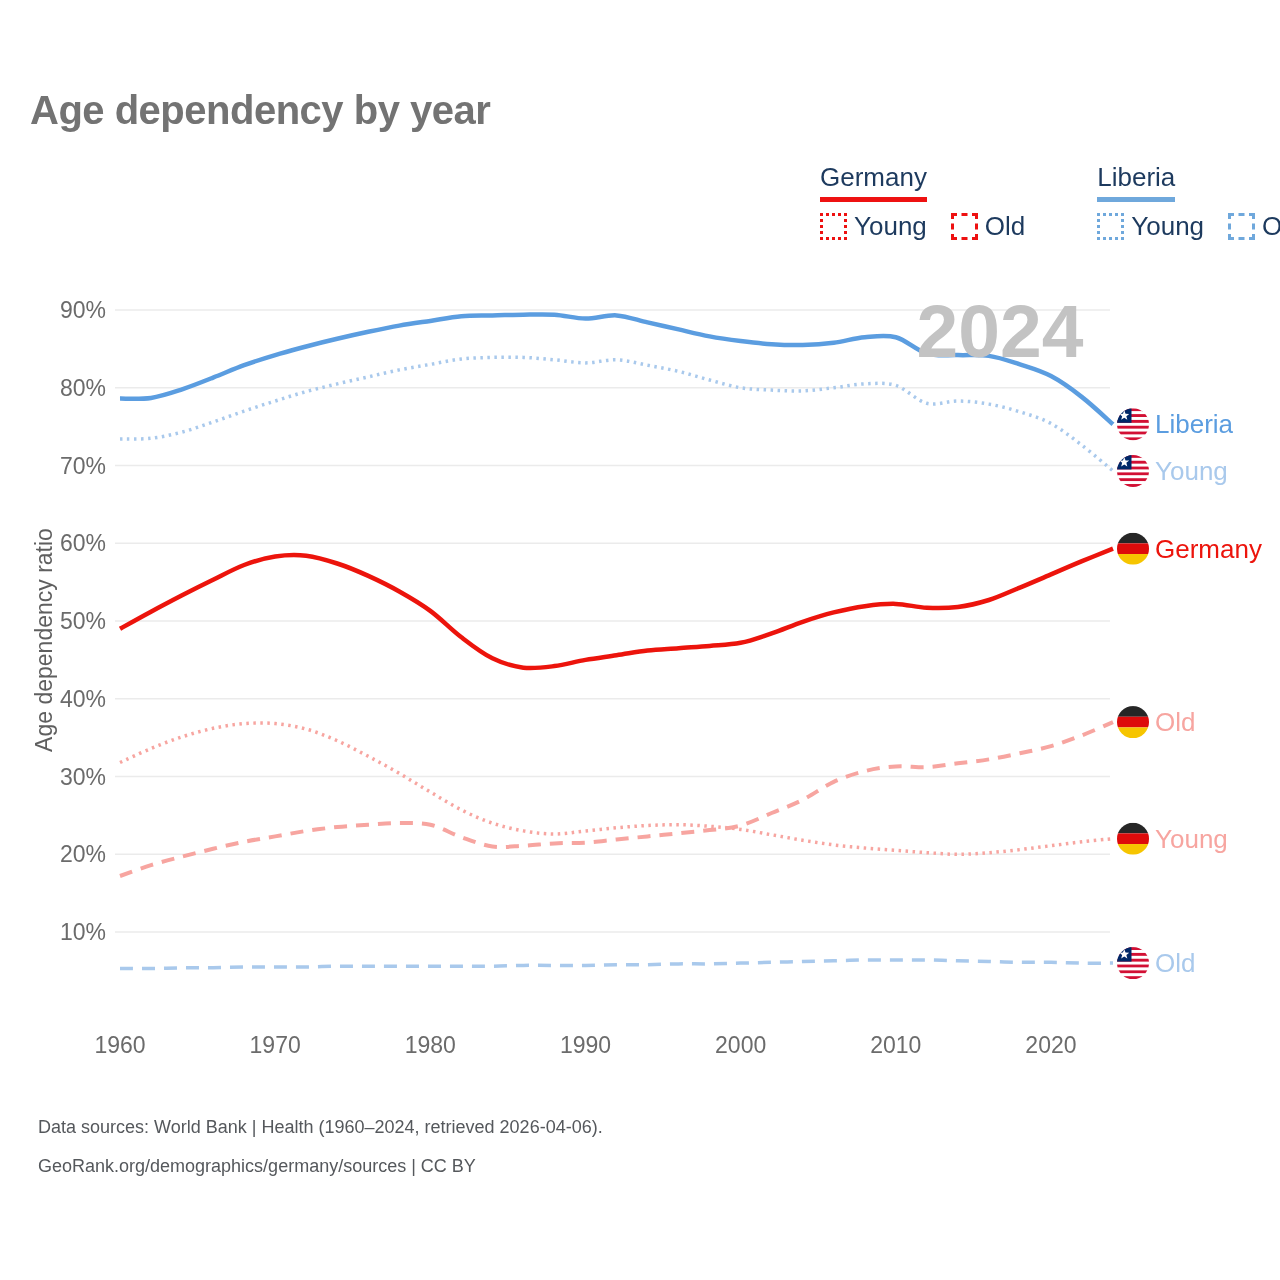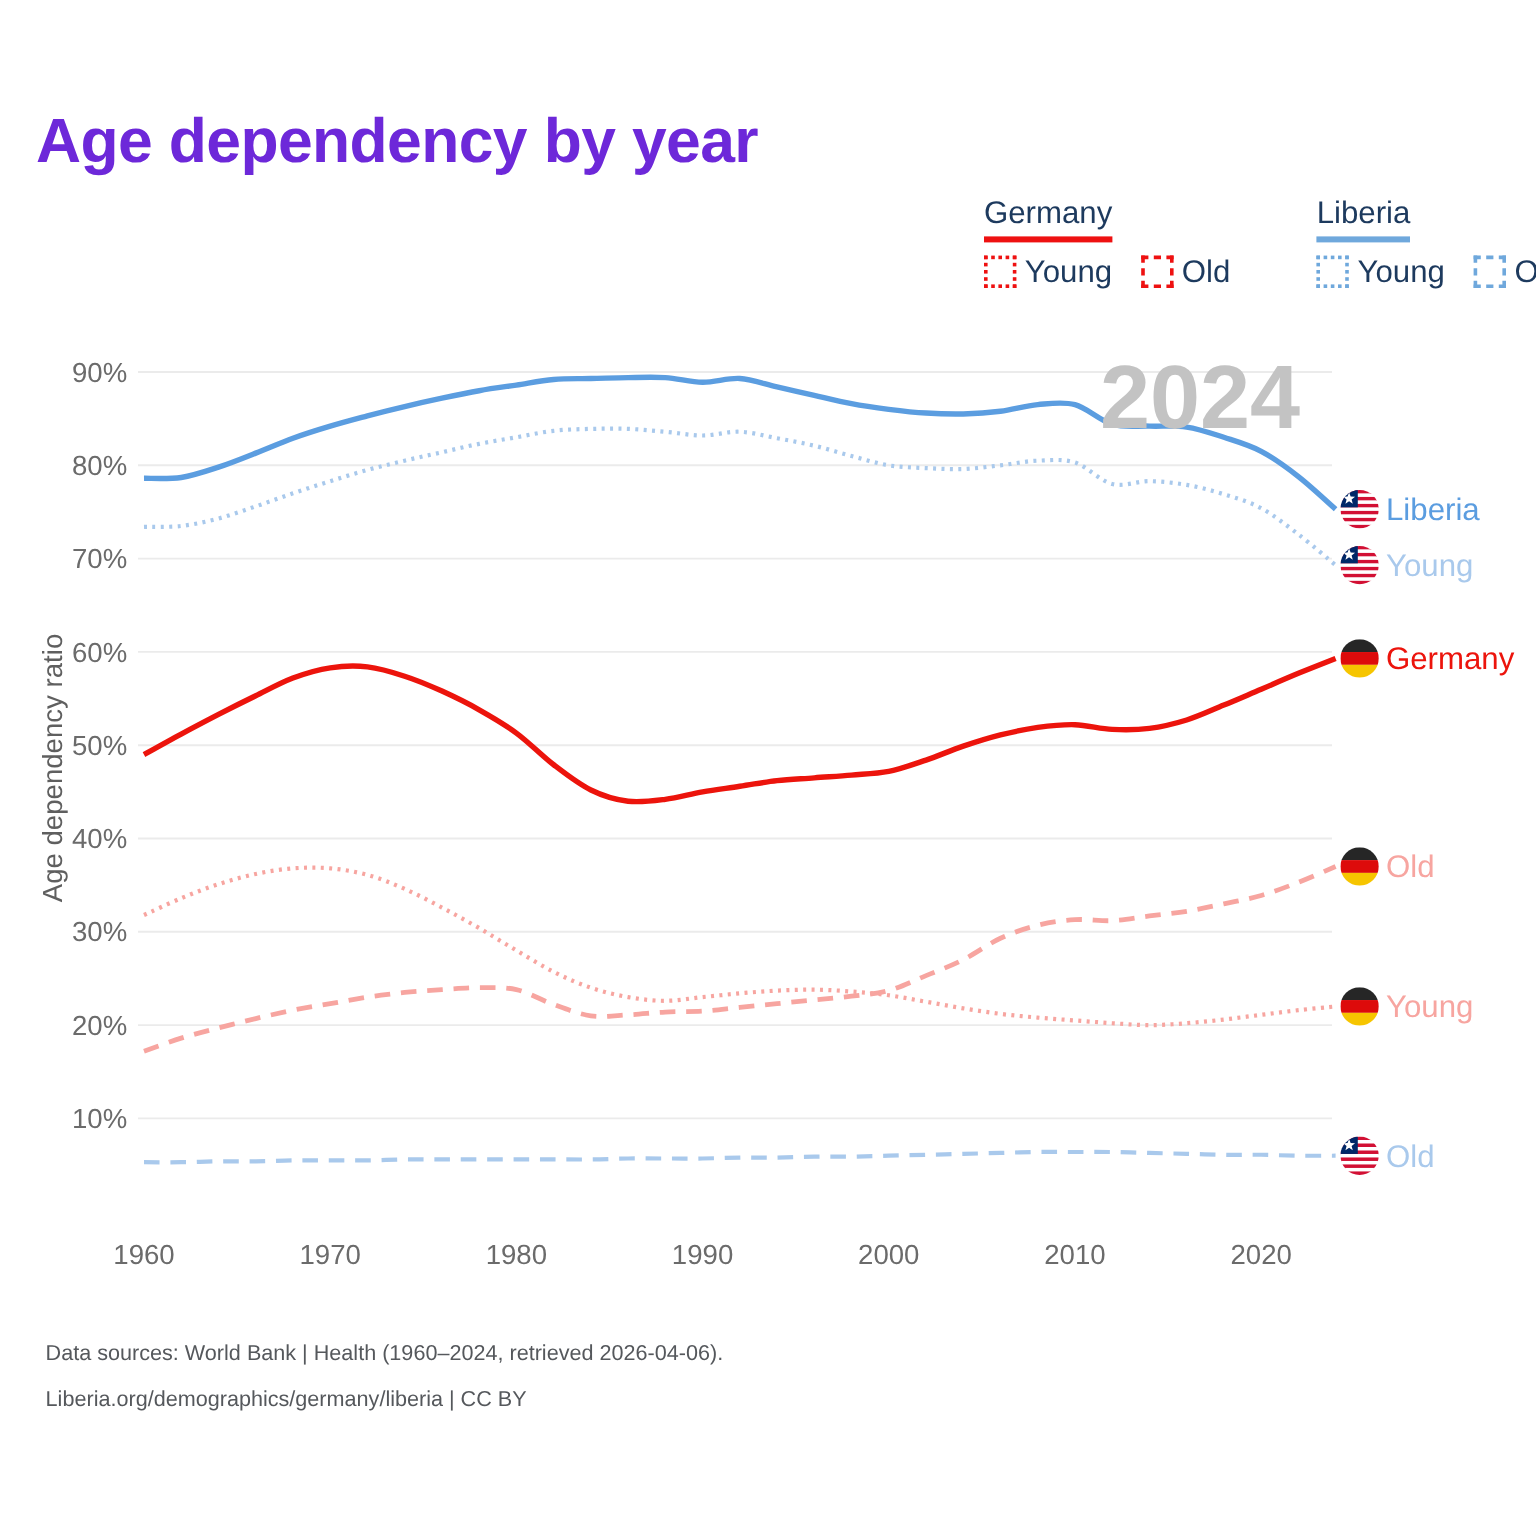--- a/index.html
+++ b/index.html
@@ -1,19 +1,19 @@
 <!DOCTYPE html>
 <html><head>
 <meta charset="utf-8">
 <style>
   html,body{margin:0;padding:0;background:#ffffff;}
   #canvas{position:relative;width:1280px;height:1280px;background:#ffffff;
           font-family:"Liberation Sans",sans-serif;overflow:hidden;}
-  #page-title{position:absolute;left:30px;top:88px;font-size:52px;font-weight:bold;
-              color:#6d28d9;letter-spacing:-0.5px;}
+  #page-title{position:absolute;left:30px;top:88px;font-size:40px;font-weight:bold;
+              color:#737373;letter-spacing:-0.5px;}
   #legend{position:absolute;left:820px;top:162px;display:flex;gap:58px;color:#1d3a5e;}
   .legend-group-name{display:inline-block;font-size:26px;padding-bottom:4px;
                      border-bottom:5px solid #000;}
   .legend-items{display:flex;align-items:center;gap:10px;margin-top:9px;font-size:26px;}
   .swatch{display:inline-block;width:21px;height:21px;box-sizing:content-box;}
   .swatch.dotted{border-width:3px;border-style:dotted;}
   .swatch.dashed{border-width:3px;border-style:dashed;}
   .legend-pair{display:flex;align-items:center;gap:7px;margin-right:14px;}
   #y-axis-title{position:absolute;left:44px;top:640px;transform:translate(-50%,-50%) rotate(-90deg);
                 white-space:nowrap;font-size:23px;color:#5f5f5f;}
@@ -185,16 +185,16 @@
       <g clip-path="url(#fclip5)">
         <rect x="1117" y="532.6925" width="32" height="10.666666666666666" fill="#262626"></rect>
         <rect x="1117" y="543.3591666666666" width="32" height="10.666666666666666" fill="#dd0b0b"></rect>
         <rect x="1117" y="554.0258333333334" width="32" height="10.666666666666666" fill="#f6c500"></rect>
       </g>
       <text x="1155" y="557.6925" font-size="26" fill="#ec140c">Germany</text>
     </svg>
 
   <div id="footer">
     <div>Data sources: World Bank | Health (1960–2024, retrieved 2026-04-06).</div>
-    <div>Liberia.org/demographics/germany/liberia | CC BY</div>
+    <div>GeoRank.org/demographics/germany/sources | CC BY</div>
   </div>
 
 </div>
 
 </body></html>

